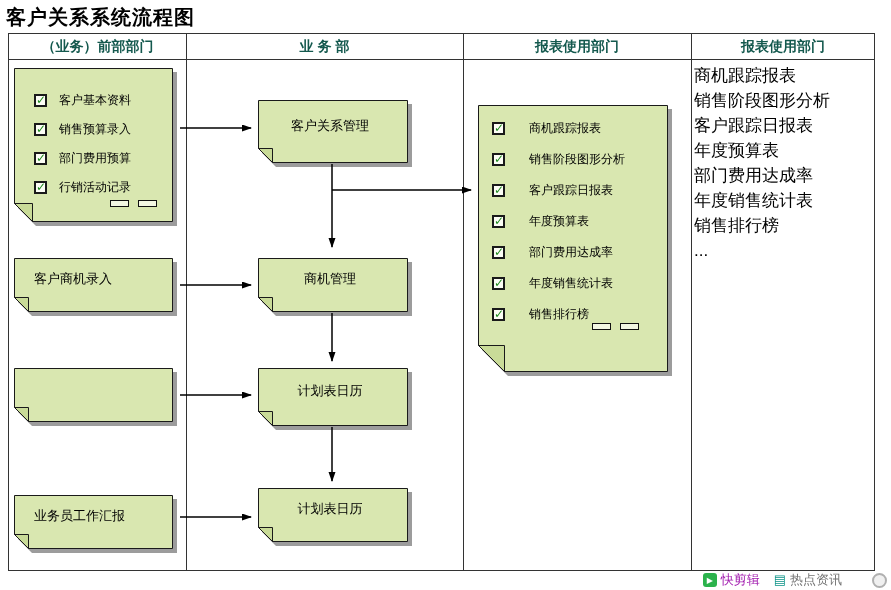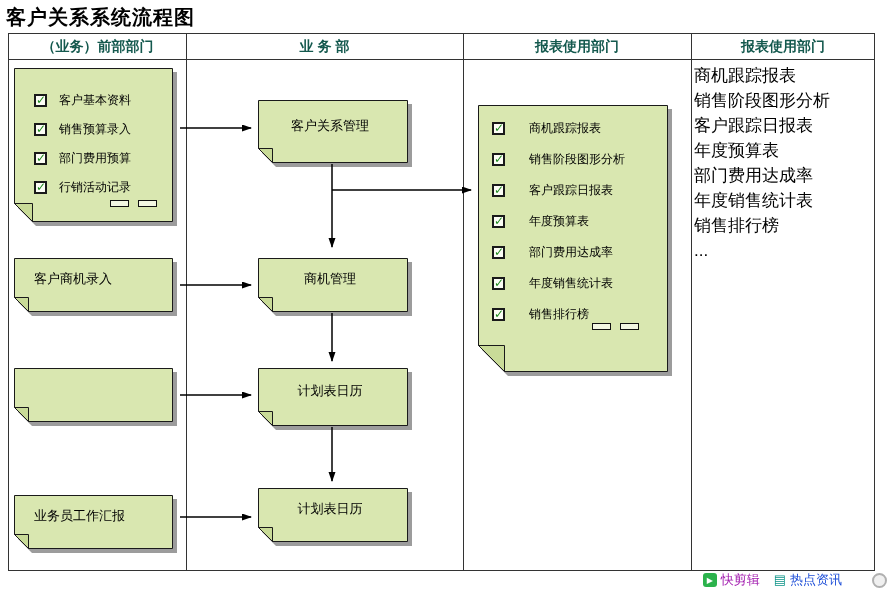--- a/index.html
+++ b/index.html
@@ -41,21 +41,21 @@
   .col4-list { position:absolute; left:694px; top:63px; width:178px; font-size:17px; line-height:25px; color:#000; z-index:2; }
 
   .arrows { position:absolute; left:0; top:0; pointer-events:none; z-index:3; }
 
   .footer { position:absolute; right:4px; bottom:1px; height:18px; display:flex; align-items:center; gap:14px; z-index:4; }
   .f-item { display:flex; align-items:center; gap:4px; cursor:pointer; }
   .clip-icon { width:14px; height:14px; background:#2bb24c; border-radius:3px; color:#fff; font-size:8px;
                display:flex; align-items:center; justify-content:center; }
   .clip-text { font-size:13px; color:#a21caf; }
   .news-icon { font-size:13px; color:#0d9488; line-height:14px; }
-  .news-text { font-size:13px; color:#1d4ed8; }
+  .news-text { font-size:13px; color:#737373; }
   .widget-icon { width:15px; height:15px; border-radius:50%; border:2px solid #b0b0b0; background:#f0f0f0; margin-left:16px; }
 </style>
 </head>
 <body>
 
 <div class="page">
 
   <div class="title">客户关系系统流程图</div>
 
   <div class="table">

